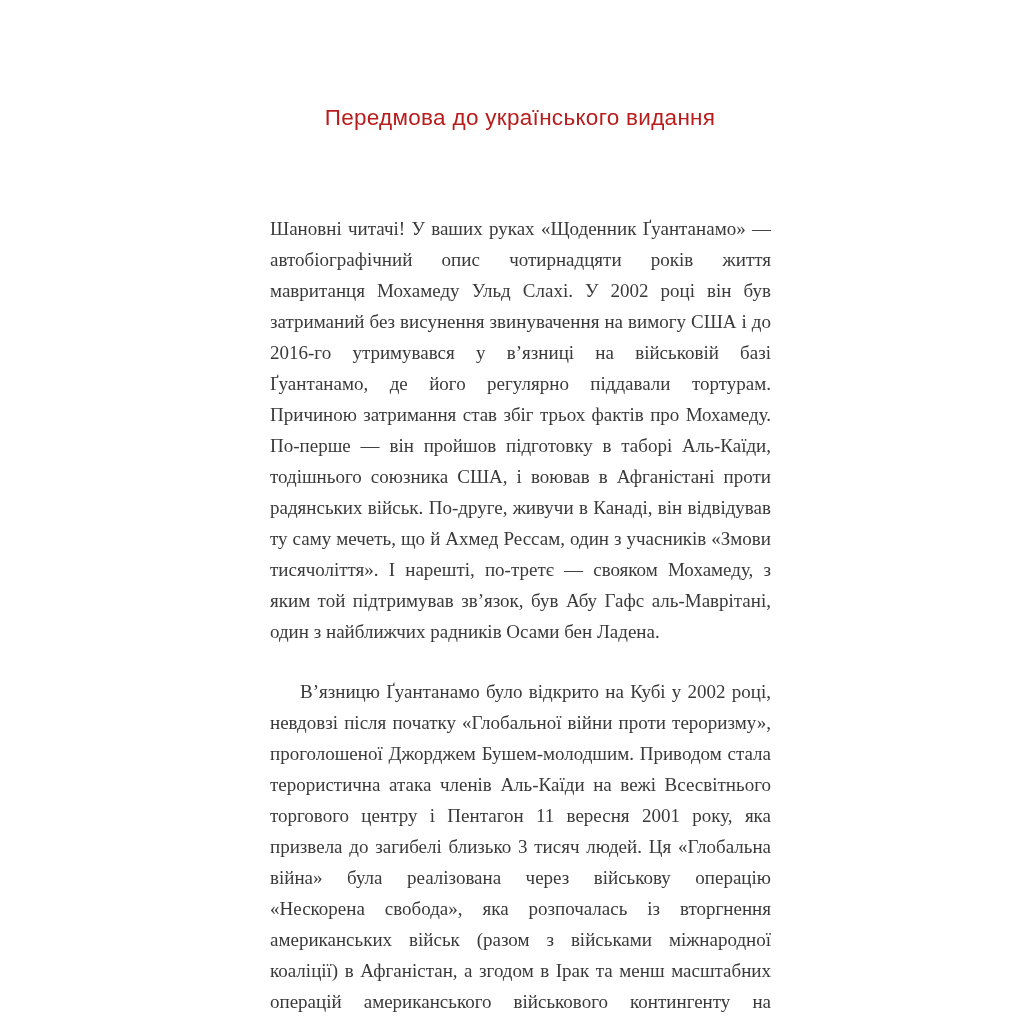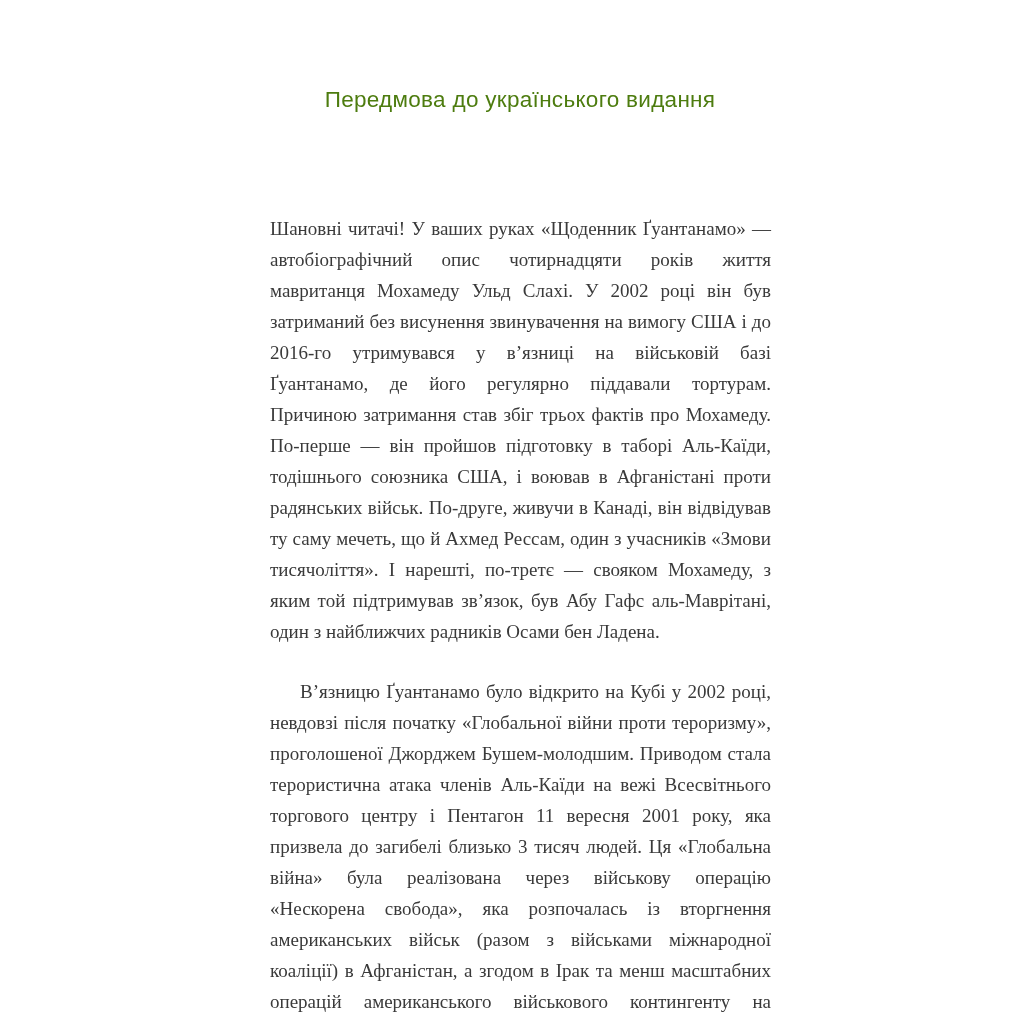--- a/index.html
+++ b/index.html
@@ -9,30 +9,30 @@
   }
   .book-page {
     position: relative;
     width: 1024px;
     height: 1024px;
     background: #ffffff;
     overflow: hidden;
   }
   .chapter-title {
     position: absolute;
-    top: 87px;
+    top: 105px;
     left: 262px;
     width: 516px;
     margin: 0;
     text-align: center;
     font-family: "Liberation Sans", "DejaVu Sans", sans-serif;
     font-weight: 400;
     font-size: 22.5px;
     letter-spacing: 0.3px;
-    color: #4d7c0f;
+    color: #b91c1c;
   }
   .text-block {
     position: absolute;
     top: 213px;
     left: 270px;
     width: 501px;
     font-family: Liberation Serif, serif;
     font-size: 19px;
     line-height: 31px;
     color: #3a3a3a;

